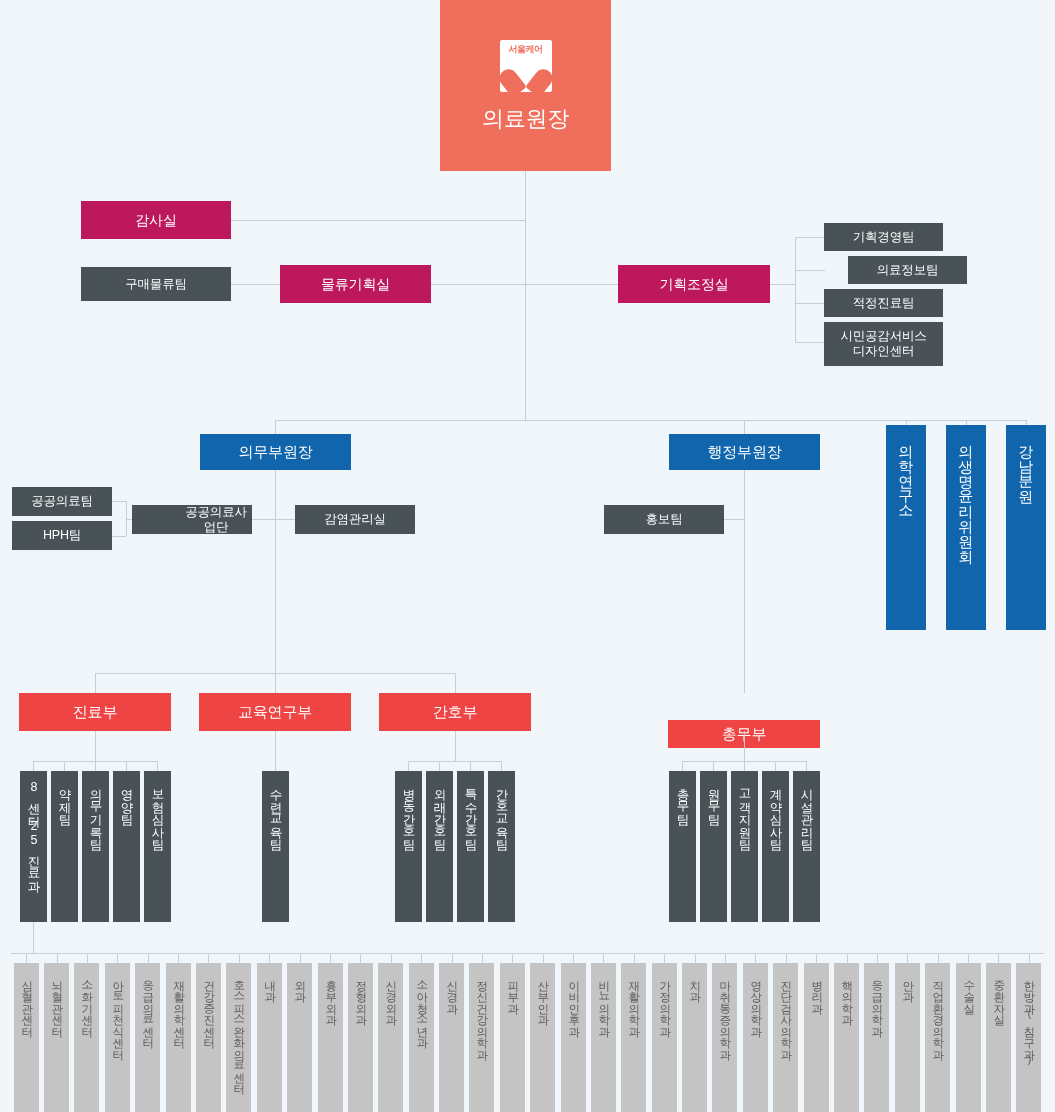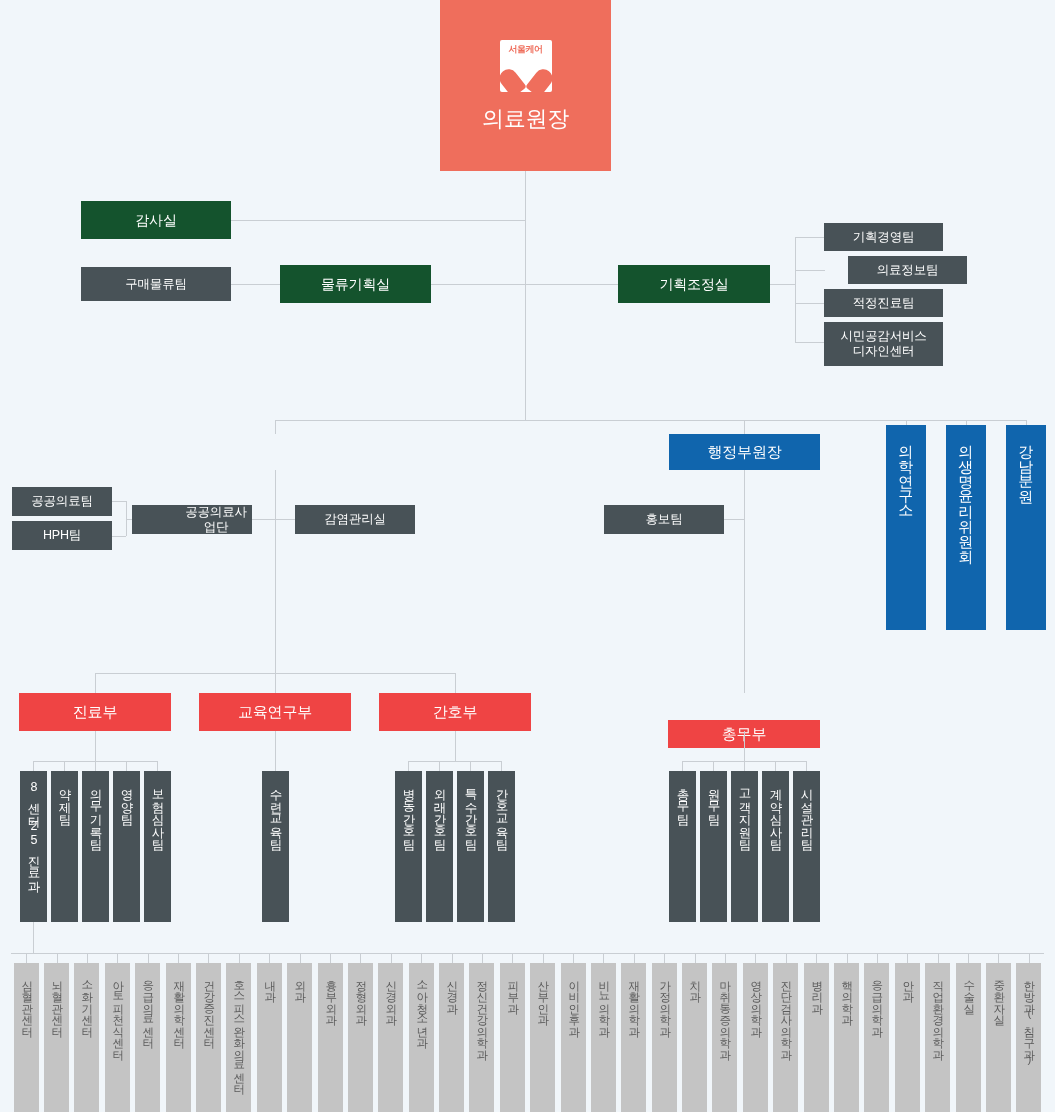--- a/index.html
+++ b/index.html
@@ -24,21 +24,21 @@
     justify-content: center;
     text-align: center;
     color: #ffffff;
     line-height: 1.18;
     letter-spacing: -0.2px;
   }
   .node span { display: block; width: 100%; }
 
   
   .c-root  { background: #ef6e5c; }
-  .c-teal  { background: #14532d; }
+  .c-teal  { background: #be185d; }
   .c-blue  { background: #1065ad; }
   .c-navy  { background: #ef4444; }
   .c-gray  { background: #485257; }
   .c-light { background: #c4c4c4; color: #5b5b5b; }
 
   
   #root-node {
     left: 440px; top: 0px; width: 171px; height: 171px;
     flex-direction: column; gap: 14px;
   }
@@ -153,20 +153,23 @@
     <span>의료정보팀</span>
   </div>
   <div class="node c-gray h-box-sm" style="left:824px; top:289px; width:119px; height:28px;">
     <span>적정진료팀</span>
   </div>
   <div class="node c-gray h-box-sm" style="left:824px; top:322px; width:119px; height:44px; white-space:pre-line;">
     <span>시민공감서비스
 디자인센터</span>
   </div>
 
+  <div class="node c-blue" style="left:200px; top:434px; width:151px; height:36px; font-size:15px;">
+    <span>의무부원장</span>
+  </div>
 
   <div class="node c-gray h-box-sm" style="left:12px; top:487px; width:100px; height:29px;">
     <span>공공의료팀</span>
   </div>
   <div class="node c-gray h-box-sm" style="left:12px; top:521px; width:100px; height:29px;">
     <span>HPH팀</span>
   </div>
   <div class="node c-gray h-box-sm" style="left:132px; top:505px; width:120px; height:29px;padding-left:48px;">
     <span>공공의료사업단</span>
   </div>

